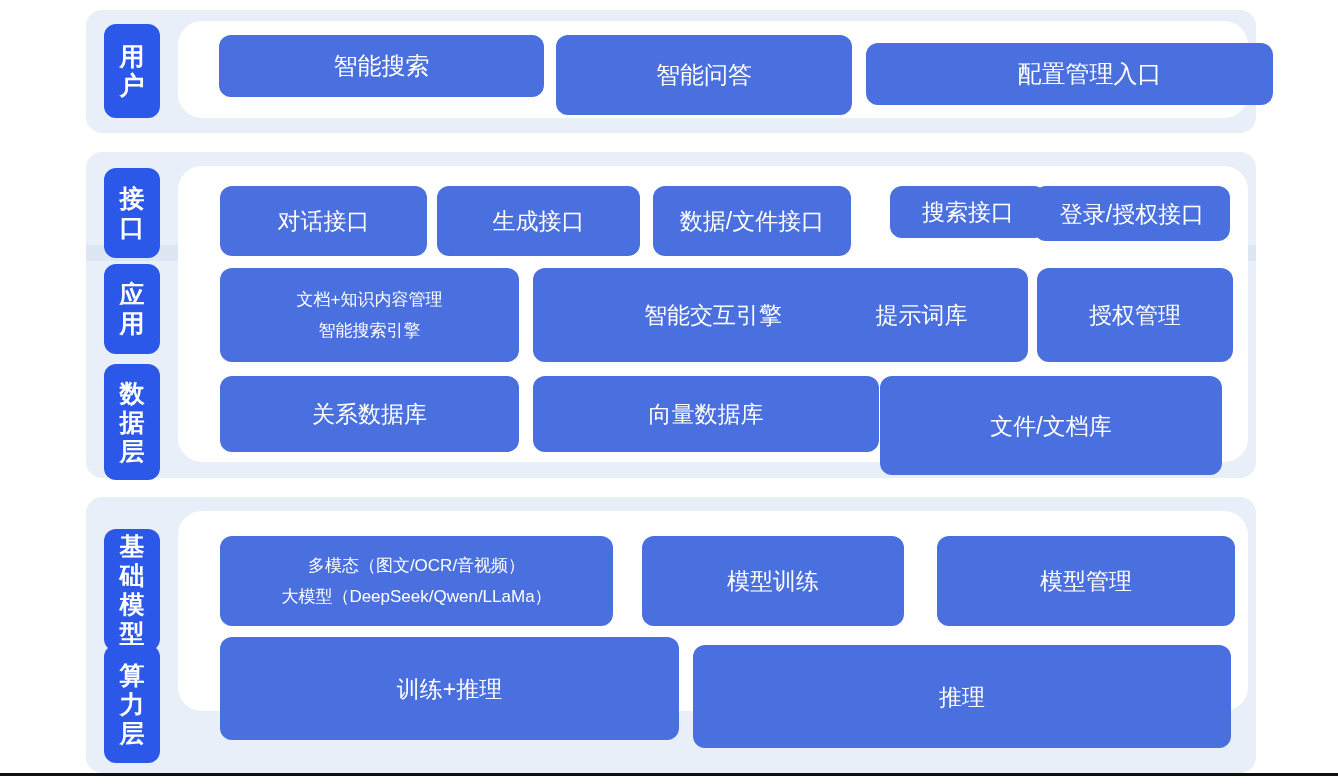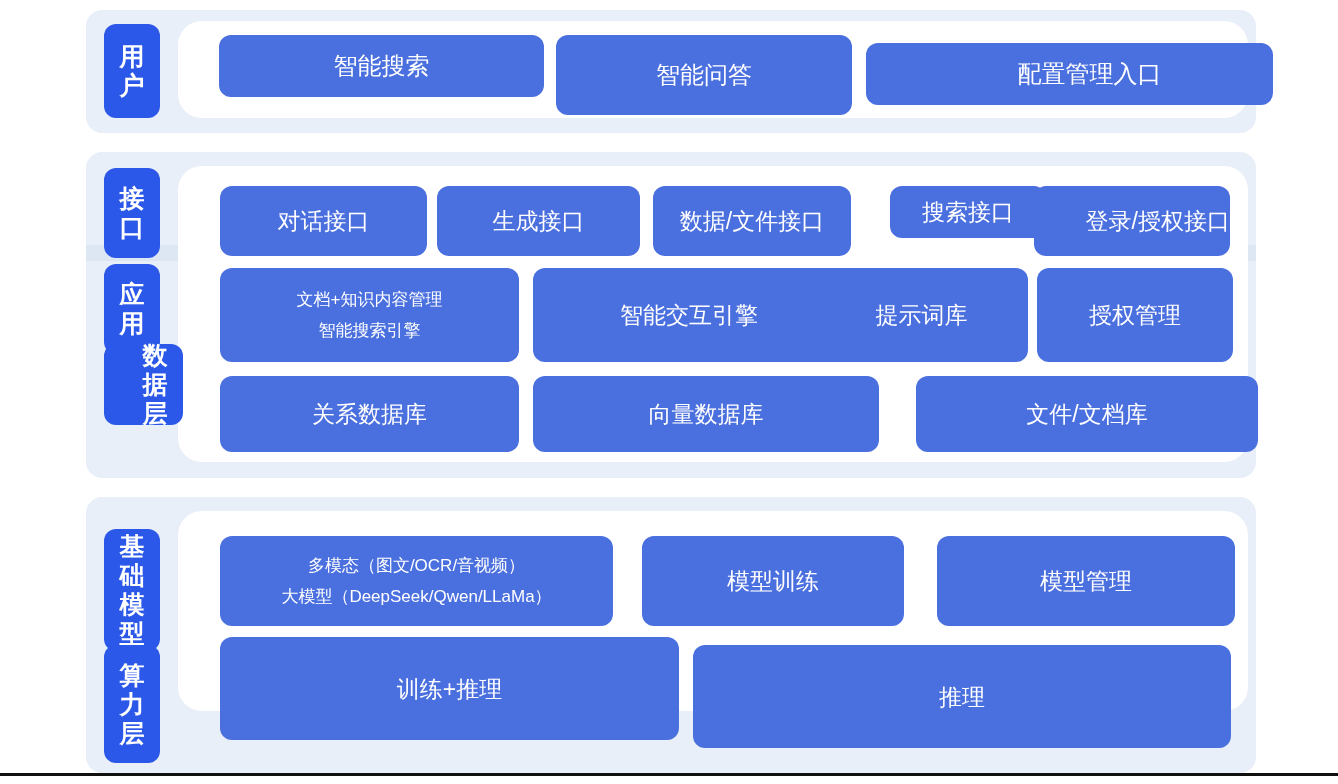--- a/index.html
+++ b/index.html
@@ -43,63 +43,63 @@
   </section>
 
   <section class="band" style="top:152px;height:326px;">
     <div class="overlap-shade" style="top:93px;height:16px;"></div>
     <div class="vlabel" style="top:16px;height:90px;">
       <span>接口</span>
     </div>
     <div class="vlabel" style="top:112px;height:90px;">
       <span>应用</span>
     </div>
-    <div class="vlabel" style="top:192px;height:81px;padding-left:23px;">
+    <div class="vlabel" style="top:212px;height:116px;">
       <span>数据层</span>
     </div>
 
     <div class="panel" style="top:14px;height:296px;">
 
       <div class="box" style="left:42px;top:20px;width:207px;height:70px;">
         <span>对话接口</span>
       </div>
       <div class="box" style="left:259px;top:20px;width:203px;height:70px;">
         <span>生成接口</span>
       </div>
       <div class="box" style="left:475px;top:20px;width:198px;height:70px;">
         <span>数据/文件接口</span>
       </div>
       <div class="box" style="left:691px;top:20px;width:156px;height:52px;margin-left:21px;">
         <span>搜索接口</span>
       </div>
-      <div class="box" style="left:856px;top:20px;width:196px;height:70px;align-items:flex-end;">
+      <div class="box" style="left:856px;top:20px;width:196px;height:55px;">
         <span>登录/授权接口</span>
       </div>
 
       <div class="box two-line" style="left:42px;top:102px;width:299px;height:94px;">
         <span>文档+知识内容管理</span>
         <span>智能搜索引擎</span>
       </div>
-      <div class="box" style="left:355px;top:102px;width:312px;height:94px;">
+      <div class="box" style="left:355px;top:102px;width:312px;height:94px;padding-left:24px;">
         <span>智能交互引擎</span>
       </div>
       <div class="box" style="left:637px;top:102px;width:213px;height:94px;">
         <span>提示词库</span>
       </div>
       <div class="box" style="left:859px;top:102px;width:196px;height:94px;">
         <span>授权管理</span>
       </div>
 
       <div class="box" style="left:42px;top:210px;width:299px;height:76px;">
         <span>关系数据库</span>
       </div>
       <div class="box" style="left:355px;top:210px;width:346px;height:76px;">
         <span>向量数据库</span>
       </div>
-      <div class="box" style="left:738px;top:210px;width:342px;height:76px;">
+      <div class="box" style="left:702px;top:210px;width:342px;height:99px;">
         <span>文件/文档库</span>
       </div>
     </div>
   </section>
 
   <section class="band" style="top:497px;height:276px;">
     <div class="vlabel" style="top:32px;height:122px;">
       <span>基础模型</span>
     </div>
     <div class="vlabel" style="top:148px;height:118px;">

